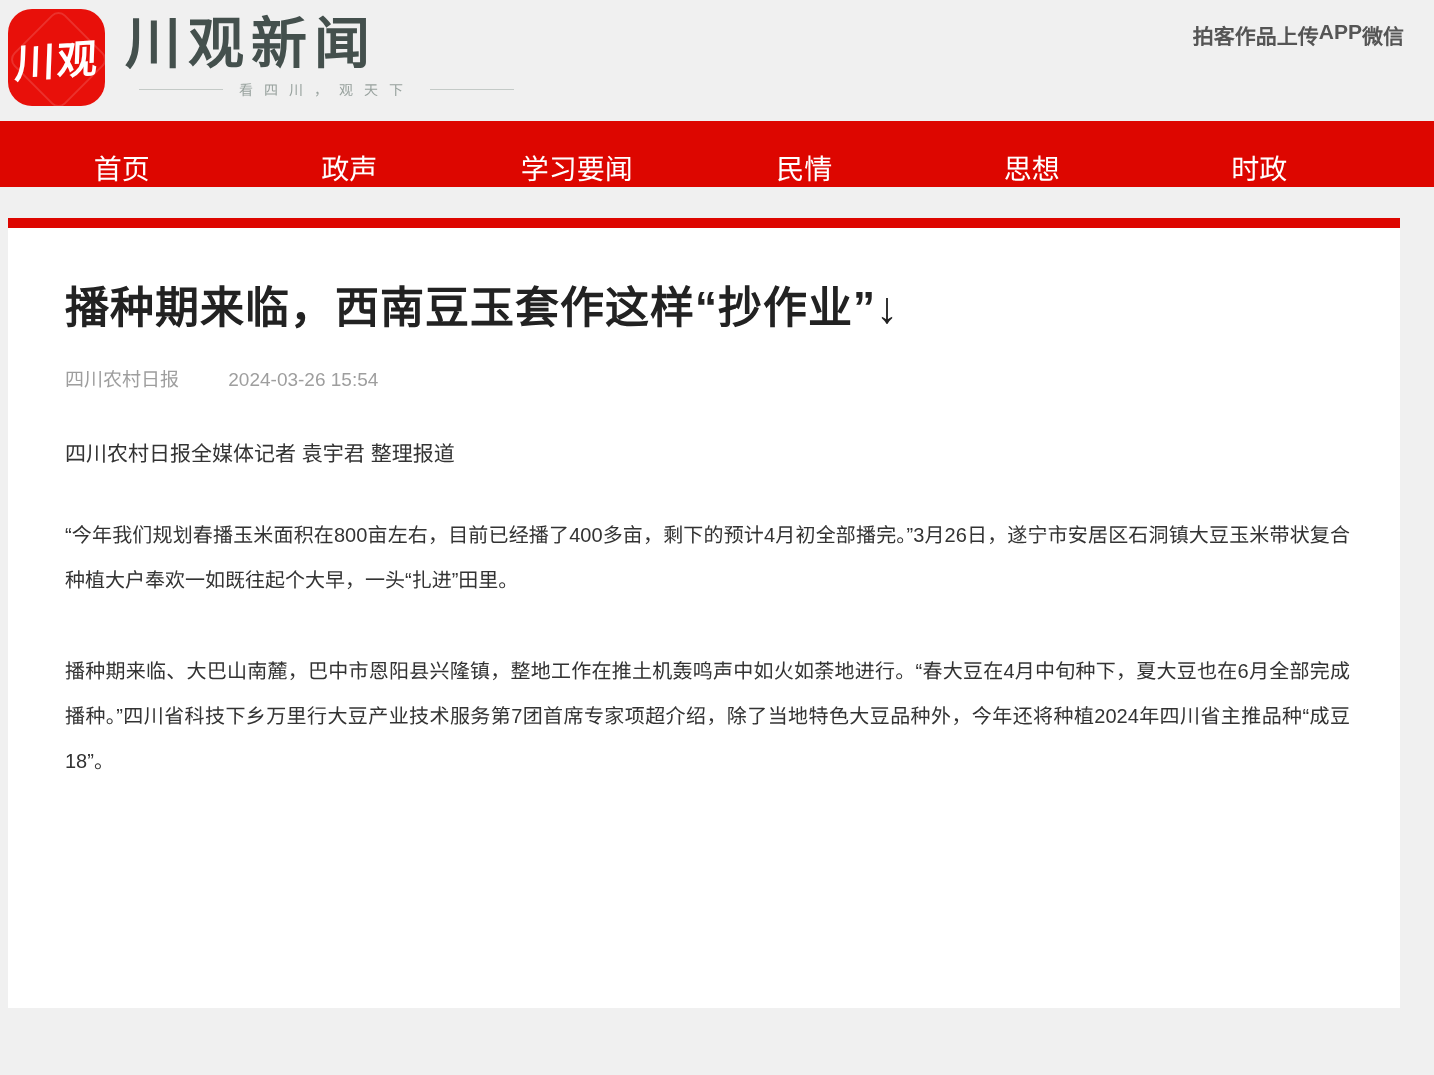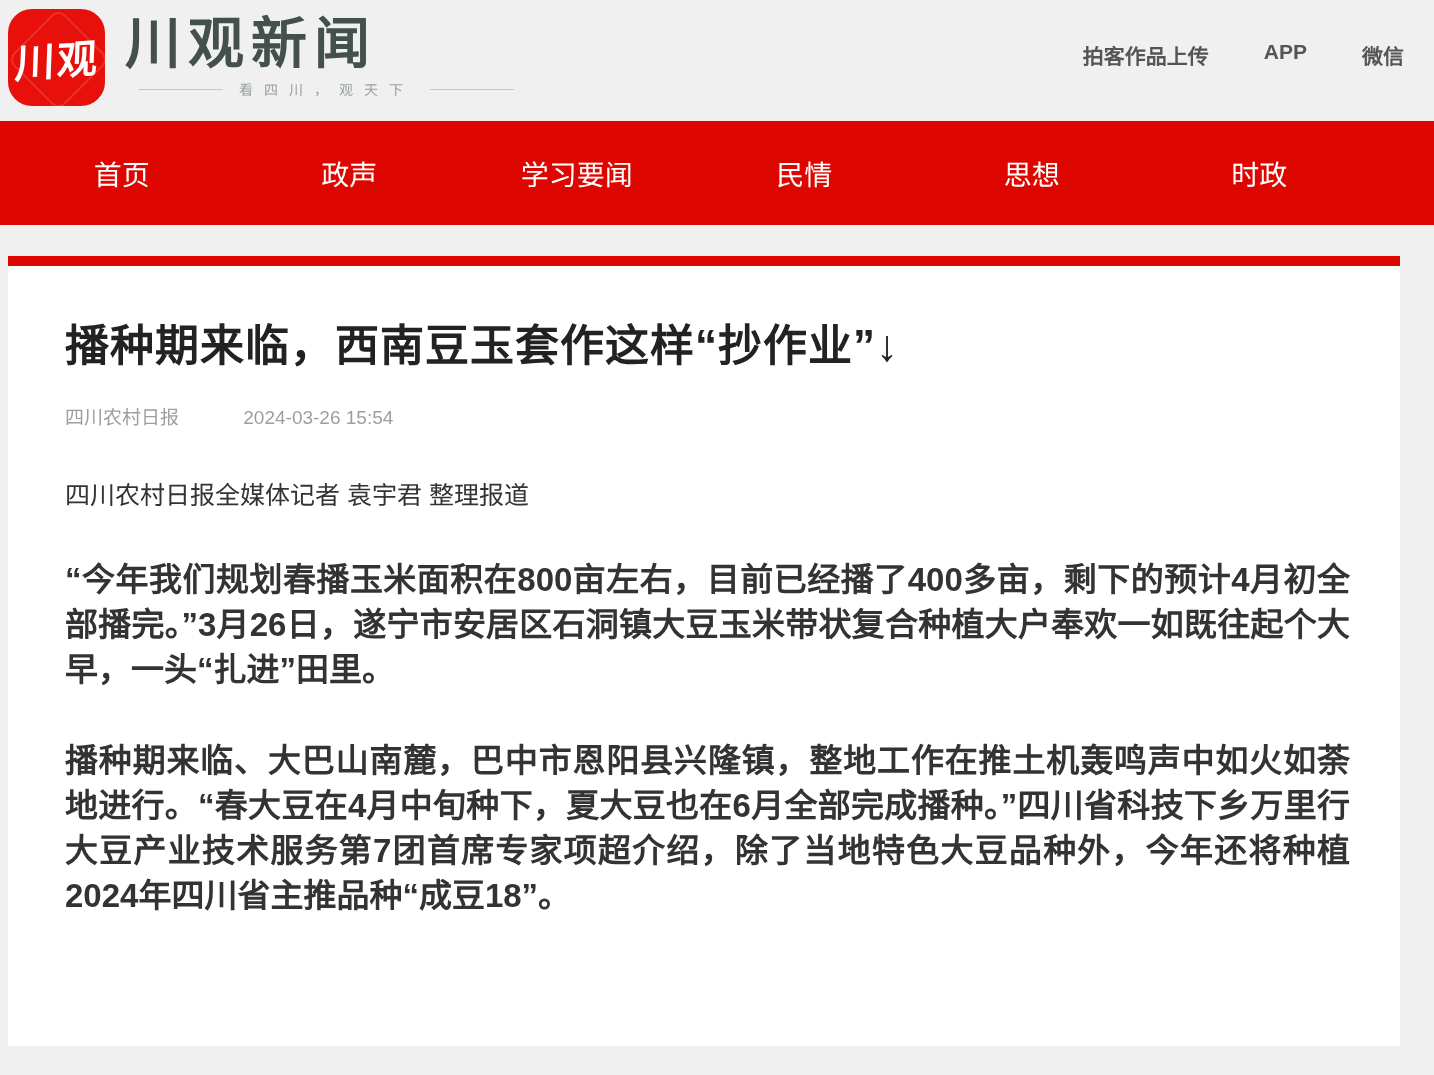--- a/index.html
+++ b/index.html
@@ -65,38 +65,37 @@
     color:#98a29e;
     font-size:14px;
     letter-spacing:11px;
     padding-left:6px;
     gap:8px;
   }
   .tl-line{display:inline-block;width:84px;height:1px;background:#c4cac7;margin:0 8px;}
   .header-links{
     margin-left:auto;
     align-self:flex-start;
-    margin-top:40px;
+    margin-top:20px;
     display:flex;
-    gap:55px;
     padding-right:30px;
   }
   .header-link{
     font-size:21px;font-weight:700;
     color:var(--header_link);
     text-decoration:none;
     white-space:nowrap;
     cursor:pointer;
   }
 
   
   .main-nav{
     background:var(--nav_red);
-    height:104px;
-    display:flex;align-items:center;
+    height:66px;
+    display:flex;align-items:flex-end;
   }
   .nav-inner{
     width:1365px;margin-left:8px;
     display:flex;
   }
   .nav-item{
     flex:1;
     text-align:center;
     color:#ffffff;
     font-family:"Liberation Serif","DejaVu Serif",serif;
@@ -122,33 +121,32 @@
     font-weight:700;
     color:#222222;
     letter-spacing:1px;
     line-height:1.15;
   }
   .article-meta{
     margin-top:30px;
     font-size:19px;
     color:var(--meta_text);
   }
-  .article-meta .date{margin-left:59px;}
+  .article-meta .date{margin-left:44px;}
   .article-byline{
     margin-top:46px;
-    font-size:25px;
+    font-size:21px;
     color:var(--body_text);
   }
   .article-body .para{
     margin-top:46px;
-    font-size:33px;
+    font-size:20px;
     line-height:45px;
     color:var(--body_text);
     text-align:justify;
-    font-weight:bold;
   }
 </style>
 </head>
 <body>
 
 <div class="page">
 
   <header class="site-header">
     <div class="logo">
       <span>川观</span>

